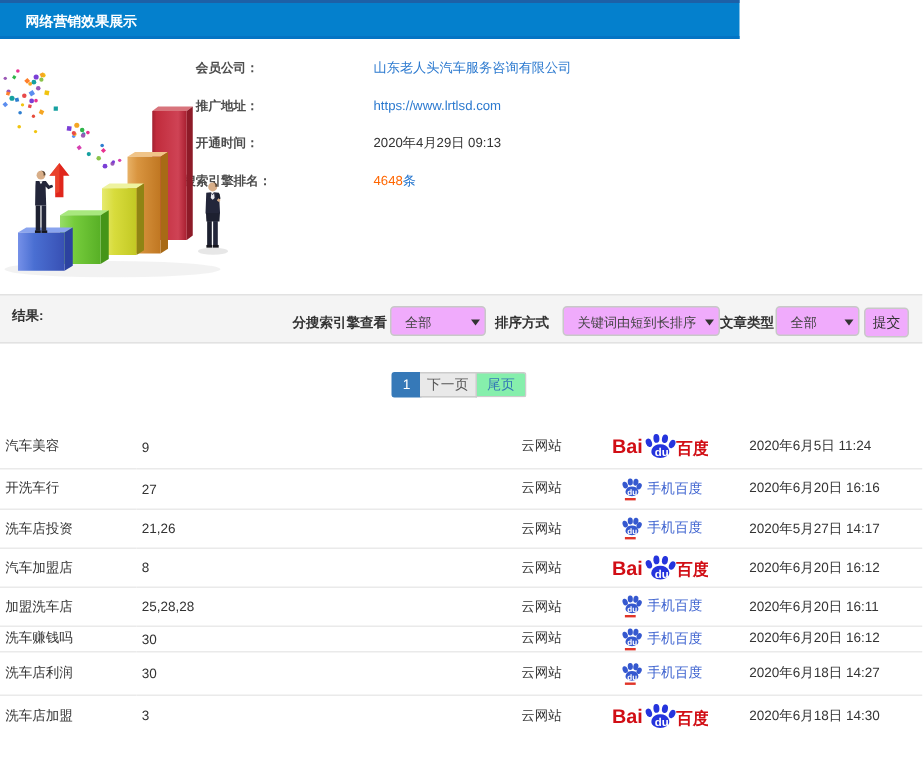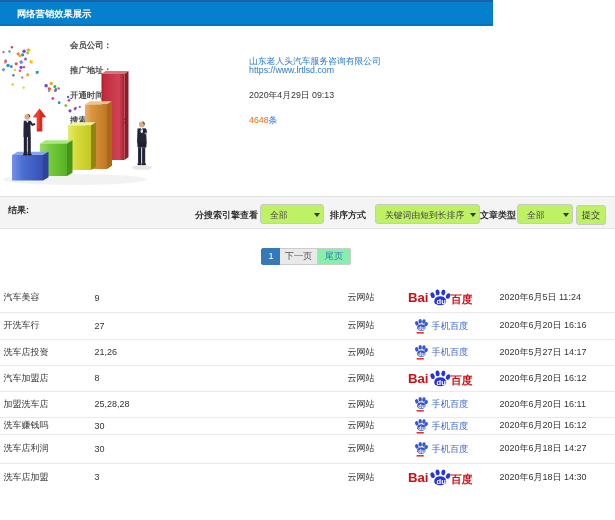--- a/index.html
+++ b/index.html
@@ -4,29 +4,29 @@
 <style>
 html,body{margin:0;padding:0;}
 body{width:615px;height:520px;position:relative;background:#fff;
   font-family:"Liberation Sans",sans-serif;overflow:hidden;}
 .abs{position:absolute;}
 
 #topbar{left:0;top:0;width:493px;height:22px;background:#0480cd;
   border-top:2px solid #1d60a7;border-bottom:2px solid #0474c4;}
 #topbar .t{position:absolute;left:17px;top:6px;font-size:9.3px;font-weight:bold;color:#fff;}
 
-.ilabel{width:163px;text-align:left;font-size:8.4px;font-weight:bold;color:#4d4d4d;line-height:11px;}
+.ilabel{width:163px;text-align:center;font-size:8.4px;font-weight:bold;color:#4d4d4d;line-height:11px;}
 .ival{font-size:8.8px;line-height:11px;}
 .blue{color:#2b79cf;}
 .orange{color:#ff6600;}
 
 #band{left:0;top:196px;width:615px;height:31px;background:#f4f4f4;
   border-top:1px solid #e2e2e2;border-bottom:1px solid #e2e2e2;}
 .flabel{font-size:9px;color:#333;font-weight:bold;}
-.sel{position:absolute;background:#bef264;border:1px solid #c8c8c8;border-radius:3px;
+.sel{position:absolute;background:#f0abfc;border:1px solid #c8c8c8;border-radius:3px;
   font-size:8.8px;color:#444;}
 .sel .tx{position:absolute;left:9px;top:5px;}
 .sel .car{position:absolute;right:3px;top:8px;width:0;height:0;
   border-left:3px solid transparent;border-right:3px solid transparent;
   border-top:4px solid #333;}
 
 .pg{position:absolute;top:248px;height:15px;border:1px solid #ccc;
   font-size:9.2px;text-align:center;line-height:15px;}
 
 #tbl{position:absolute;left:0;top:284px;width:615px;border-collapse:collapse;
@@ -37,21 +37,21 @@
 #tbl tr.last td{border-bottom:none;}
 .rank{color:#2b79cf;font-size:9px;}
 </style>
 </head>
 <body>
 <div id="topbar" class="abs">
     <div class="t">网络营销效果展示</div>
   </div>
 
 <div class="abs ilabel" style="left:70px;top:40px;">会员公司：</div>
-<div class="abs ival blue" style="left:249px;top:40px;margin-top:16px;">山东老人头汽车服务咨询有限公司</div>
+<div class="abs ival blue" style="left:249px;top:40px;">山东老人头汽车服务咨询有限公司</div>
 <div class="abs ilabel" style="left:70px;top:64.8px;">推广地址：</div>
 <div class="abs ival blue" style="left:249px;top:64.8px;">https://www.lrtlsd.com</div>
 <div class="abs ilabel" style="left:70px;top:89.7px;">开通时间：</div>
 <div class="abs ival" style="left:249px;top:89.7px;color:#333;">2020年4月29日 09:13</div>
 <div class="abs ilabel" style="left:70px;top:114.6px;">搜索引擎排名：</div>
 <div class="abs ival" style="left:249px;top:114.6px;"><span class="orange">4648</span><span class="blue">条</span></div>
 
 <div class="abs" id="chartbox" style="left:0;top:30px;width:160px;height:155px;"><svg width="160" height="155" viewBox="0 0 160 155">
 <defs>
 <linearGradient id="gred" x1="0" y1="0" x2="1" y2="0">

